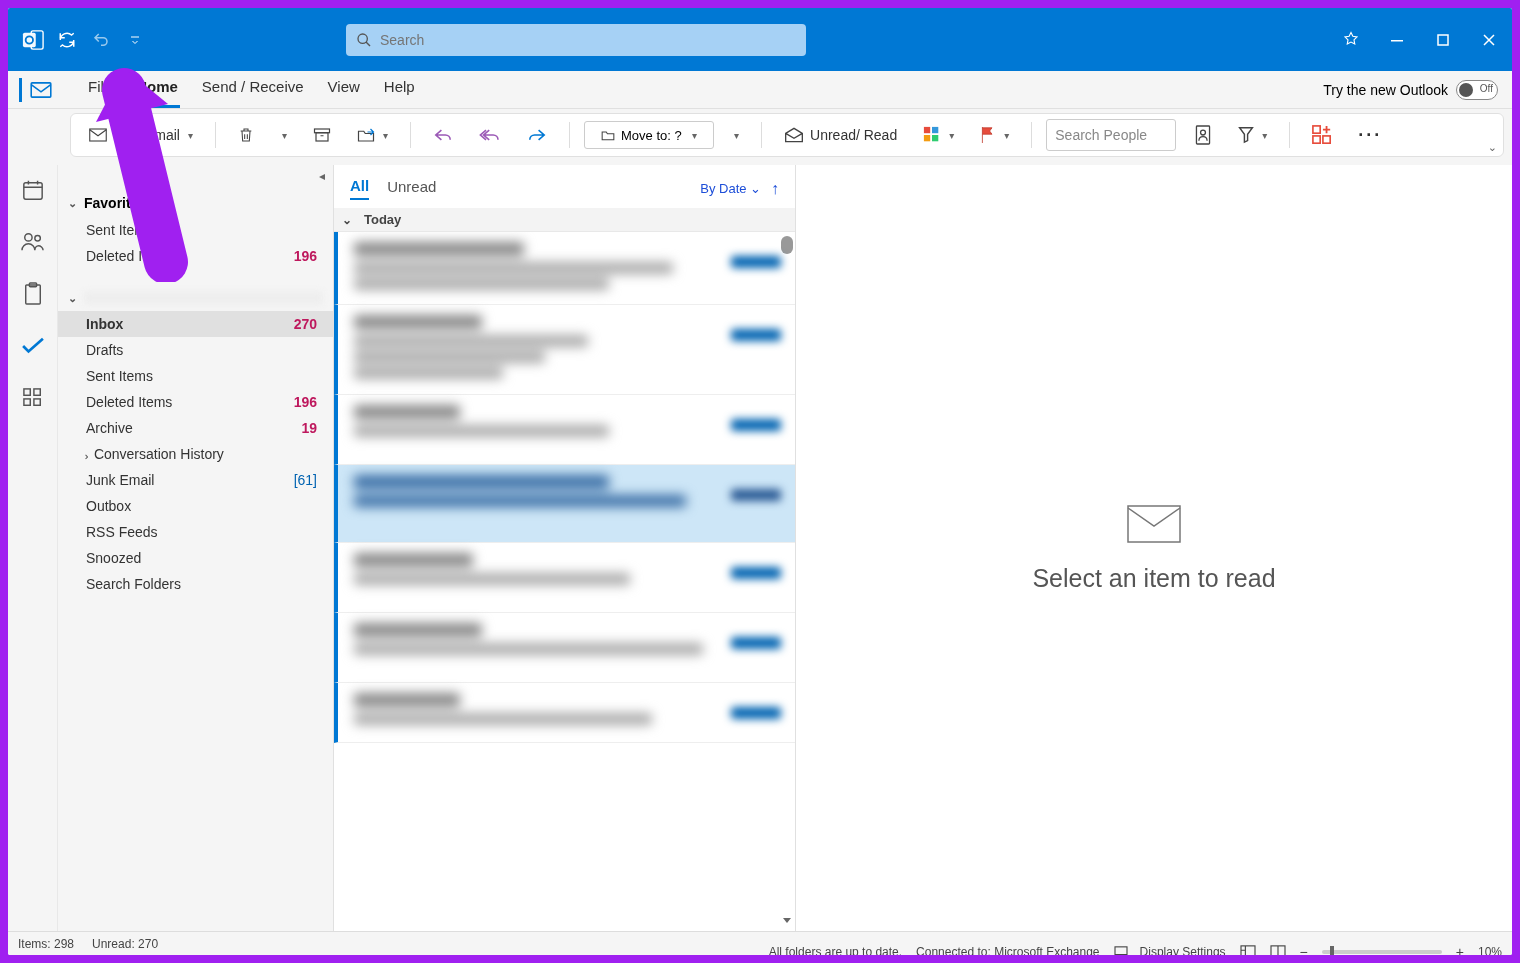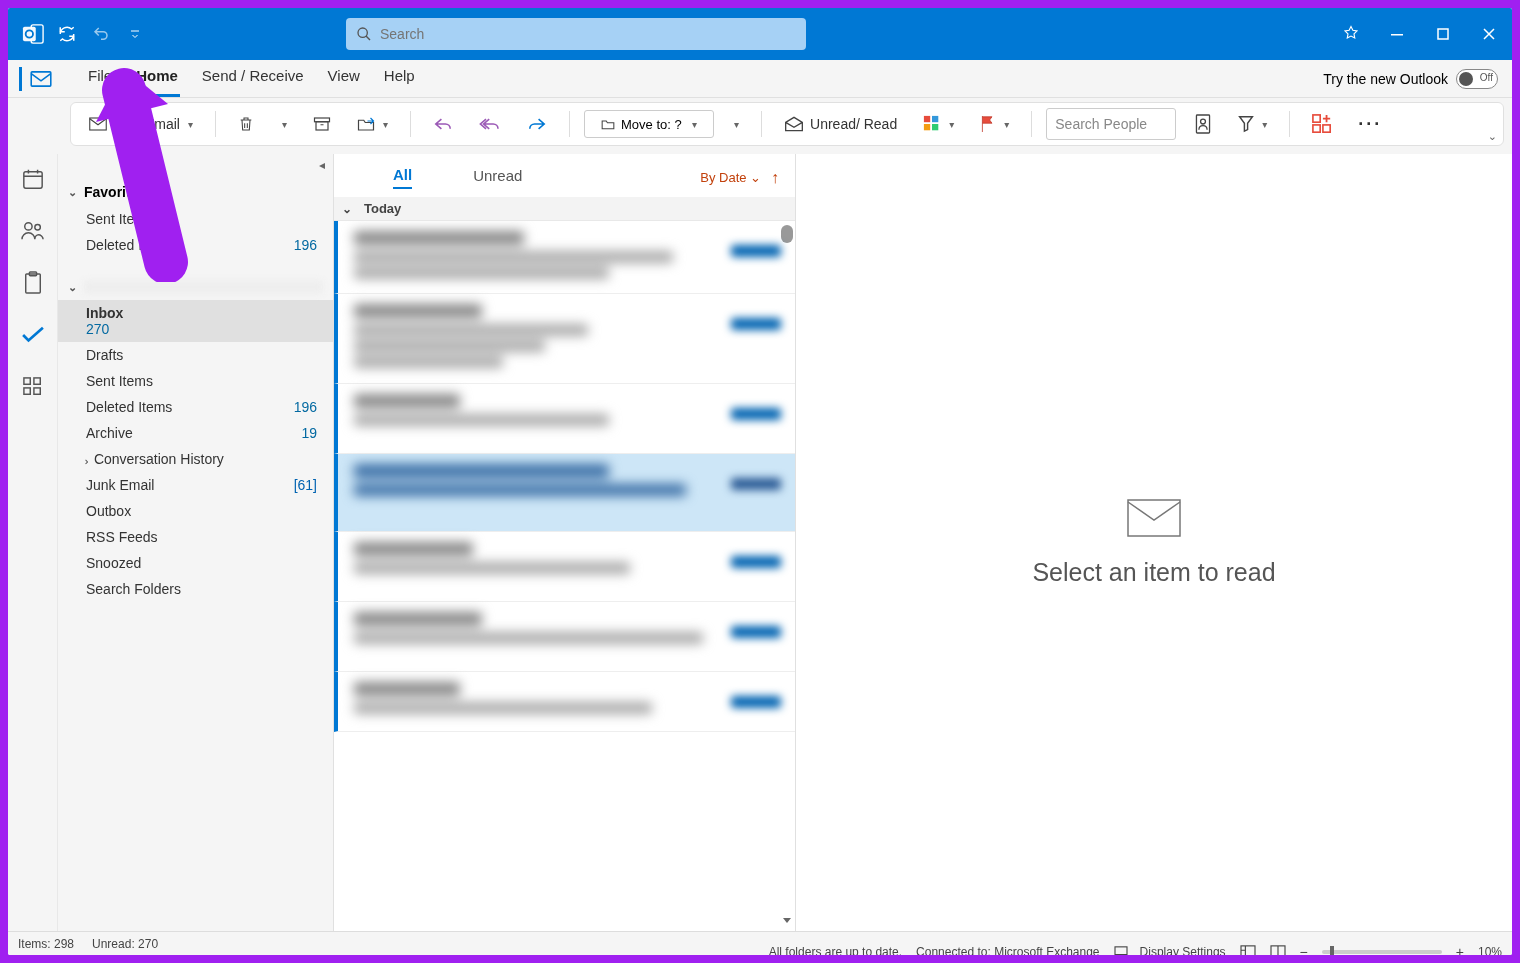--- a/index.html
+++ b/index.html
@@ -1,20 +1,20 @@
 <!DOCTYPE html>
 <html><head>
 <meta charset="utf-8">
 <style>
 * { margin: 0; padding: 0; box-sizing: border-box; font-family: "Segoe UI", Arial, sans-serif; }
 body { background: #a020f0; width: 1520px; height: 963px; overflow: hidden; position: relative; }
 .app-frame { position: absolute; top: 6px; left: 6px; right: 6px; bottom: 6px; background: #fff; border: 2px solid #a020f0; display: flex; flex-direction: column; border-radius: 4px; overflow: hidden; }
 
 
-.title-bar { background: #0078d4; height: 52px; display: flex; align-items: center; color: #fff; }
+.title-bar { background: #0078d4; height: 63px; display: flex; align-items: center; color: #fff; }
 .title-left { display: flex; align-items: center; gap: 12px; padding-left: 14px; }
 .title-icon { width: 22px; height: 22px; display: flex; align-items: center; justify-content: center; }
 .ctl-btn { width: 46px; height: 48px; display: flex; align-items: center; justify-content: center; cursor: pointer; }
 .search-box { flex: 0 0 460px; margin-left: 200px; height: 32px; background: #a6d1f5; border-radius: 4px; display: flex; align-items: center; padding: 0 10px; color: #333; }
 .search-box svg { margin-right: 8px; }
 .search-input { background: transparent; border: none; outline: none; font-size: 14px; color: #333; flex: 1; }
 .title-right { margin-left: auto; display: flex; align-items: center; }
 
 
 .menu-row { height: 38px; background: #f5f5f5; border-bottom: 1px solid #e0e0e0; display: flex; align-items: center; padding-left: 6px; }
@@ -43,32 +43,32 @@
 .nav-rail { width: 50px; background: #f5f5f5; border-right: 1px solid #e8e8e8; display: flex; flex-direction: column; align-items: center; padding-top: 10px; gap: 22px; }
 .nav-item { width: 30px; height: 30px; display: flex; align-items: center; justify-content: center; cursor: pointer; border-radius: 4px; color: #555; }
 .nav-item.active { color: #0078d4; }
 
 
 .folder-pane { width: 276px; background: #f5f5f5; border-right: 1px solid #e0e0e0; overflow-y: auto; position: relative; }
 .folder-collapse { text-align: right; padding: 4px 8px; color: #666; font-size: 12px; cursor: pointer; }
 .folder-section { padding: 2px 0; }
 .folder-header { display: flex; align-items: center; padding: 6px 10px; font-size: 14px; font-weight: 600; cursor: pointer; gap: 4px; }
 .folder-item { display: flex; justify-content: space-between; padding: 5px 16px 5px 28px; font-size: 14px; cursor: pointer; color: #333; }
-.folder-item.selected { background: #e0e0e0; font-weight: 700; flex-direction: column; }
-.folder-count { color: #0369a1; font-weight: 400; }
+.folder-item.selected { background: #e0e0e0; font-weight: 700; }
+.folder-count { color: #be185d; font-weight: 700; }
 .folder-count.bracket { color: #0063b1; font-weight: 400; }
 .blurred-acct { filter: blur(3px); color: #999; background: #eee; flex: 1; height: 14px; border-radius: 2px; }
 .sub-chev { font-size: 11px; color: #555; width: 12px; }
 
 
 .msg-pane { width: 462px; border-right: 1px solid #e0e0e0; display: flex; flex-direction: column; position: relative; }
 .msg-tabs { display: flex; align-items: center; padding: 12px 16px 8px 16px; gap: 18px; }
-.msg-tab { font-size: 15px; cursor: pointer; padding-bottom: 4px; color: #555; margin-left: 43px; }
+.msg-tab { font-size: 15px; cursor: pointer; padding-bottom: 4px; color: #555; }
 .msg-tab.active { color: #0078d4; border-bottom: 2px solid #0078d4; font-weight: 600; }
-.msg-sort { margin-left: auto; display: flex; align-items: center; gap: 10px; font-size: 13px; color: #c2410c; }
+.msg-sort { margin-left: auto; display: flex; align-items: center; gap: 10px; font-size: 13px; color: #1d4ed8; }
 .msg-group { background: #f3f3f3; padding: 4px 10px 4px 30px; font-size: 13px; font-weight: 600; color: #444; display: flex; align-items: center; gap: 6px; border-bottom: 1px solid #e8e8e8; }
 .msg-group-chev { position: absolute; left: 8px; font-size: 12px; }
 .msg-list { flex: 1; overflow: hidden; position: relative; }
 .msg-item { border-bottom: 1px solid #eee; padding: 10px 16px 10px 16px; border-left: 4px solid transparent; position: relative; min-height: 70px; }
 .msg-item.unread { border-left-color: #0078d4; }
 .msg-item.selected { background: #cde6f7; }
 .msg-blur { filter: blur(6px); }
 .msg-line1 { height: 14px; background: #888; border-radius: 3px; margin-bottom: 6px; }
 .msg-line2 { height: 12px; background: #aaa; border-radius: 3px; margin-bottom: 4px; width: 80%; }
 .msg-time { position: absolute; right: 14px; top: 24px; height: 12px; width: 50px; background: #0063b1; border-radius: 3px; filter: blur(4px); }

